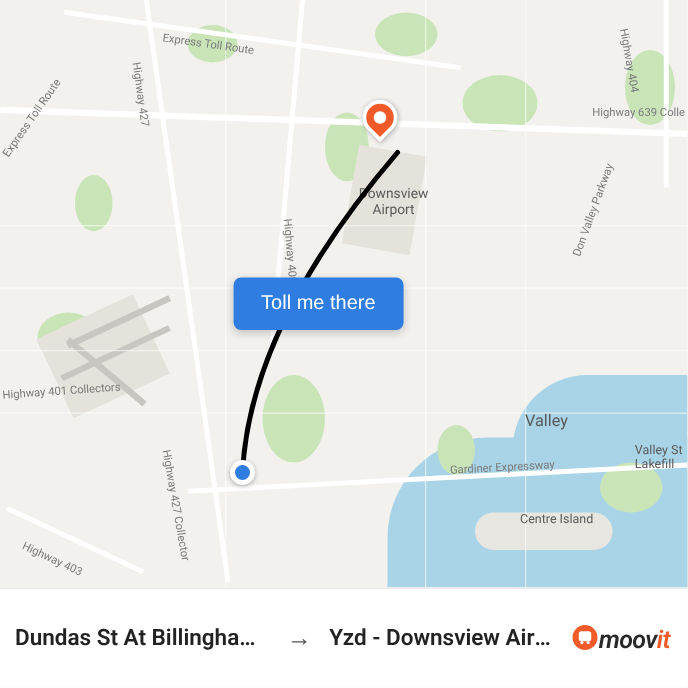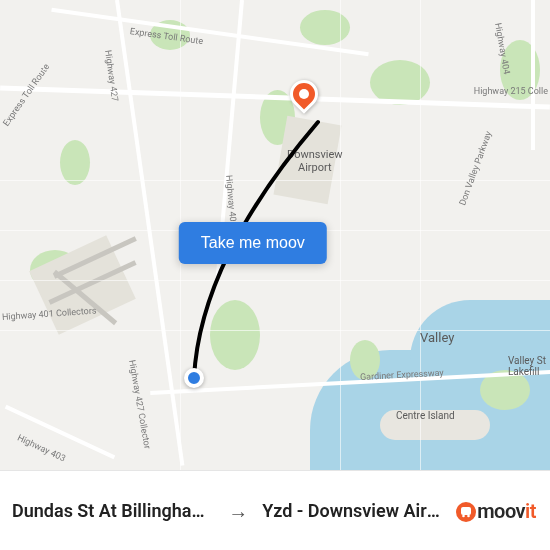--- a/index.html
+++ b/index.html
@@ -18,21 +18,21 @@
   .marker-end { width: 28px; height: 28px; background: #f15a29; border: 3px solid #fff; border-radius: 50% 50% 50% 0; transform: translate(-50%, -100%) rotate(-45deg); box-shadow: 0 1px 4px rgba(0,0,0,0.3); }
   .marker-end::after { content: ""; position: absolute; top: 50%; left: 50%; width: 10px; height: 10px; background: #fff; border-radius: 50%; transform: translate(-50%, -50%); }
   .route-path { position: absolute; inset: 0; pointer-events: none; }
   .cta-button { position: absolute; left: 50%; transform: translateX(-65%); background: #2f7de1; color: #fff; border: none; padding: 12px 22px; font-size: 16px; border-radius: 6px; cursor: pointer; box-shadow: 0 2px 8px rgba(0,0,0,0.2); font-weight: 500; }
   .attrib { position: absolute; left: 6px; bottom: 4px; font-size: 10px; color: #555; }
   .attrib span { margin-right: 10px; }
   .footer { position: absolute; bottom: 0; left: 0; right: 0; height: 80px; background: #fff; display: flex; align-items: center; border-top: 1px solid #e5e5e5; }
   .route-text { flex: 1; display: flex; align-items: center; justify-content: center; gap: 14px; font-size: 18px; font-weight: 600; color: #222; padding: 0 12px; overflow: hidden; }
   .route-from, .route-to { white-space: nowrap; overflow: hidden; text-overflow: ellipsis; max-width: 210px; }
   .arrow-icon { flex-shrink: 0; color: #555; font-size: 20px; }
-  .logo { flex-shrink: 0; padding-right: 14px; display: flex; align-items: flex-end; }
+  .logo { flex-shrink: 0; padding-right: 14px; display: flex; align-items: flex-start; font-style: italic; }
   .logo-text { font-size: 20px; font-weight: 600; color: #292929; letter-spacing: -0.5px; }
   .logo-orange { color: #f15a29; }
 </style>
 </head>
 <body>
 
 <div class="map-container">
   <div class="map-bg">
 
     <div class="water" style="right:0; bottom:0; width:240px; height:120px; border-top-left-radius:80px;"></div>
@@ -70,46 +70,46 @@
     <div class="road" style="top:230px; left:0; width:550px; height:1px; opacity:0.6;"></div>
     <div class="road" style="top:280px; left:0; width:550px; height:1px; opacity:0.6;"></div>
     <div class="road" style="top:330px; left:0; width:550px; height:1px; opacity:0.6;"></div>
     <div class="road" style="top:0; left:180px; width:1px; height:470px; opacity:0.6;"></div>
     <div class="road" style="top:0; left:340px; width:1px; height:470px; opacity:0.6;"></div>
     <div class="road" style="top:0; left:420px; width:1px; height:470px; opacity:0.6;"></div>
   </div>
 
   <div class="road-label" style="top:26px; left:130px; transform:rotate(8deg);">Express Toll Route</div>
   <div class="road-label" style="top:120px; left:5px; transform:rotate(-55deg);">Express Toll Route</div>
-  <div class="road-label" style="top:86px; right:2px;">Highway 215 Colle</div>
+  <div class="road-label" style="top:86px; right:2px;">Highway 639 Colle</div>
   <div class="road-label" style="top:312px; left:2px; transform:rotate(-4deg);">Highway 401 Collectors</div>
   <div class="road-label" style="top:45px; left:108px; transform:rotate(82deg);">Highway 427</div>
   <div class="road-label" style="top:355px; left:132px; transform:rotate(80deg);">Highway 427 Collector</div>
   <div class="road-label" style="top:170px; left:229px; transform:rotate(85deg);">Highway 400</div>
   <div class="road-label" style="top:432px; left:18px; transform:rotate(25deg);">Highway 403</div>
   <div class="road-label" style="top:18px; right:0px; transform:rotate(80deg);">Highway 404</div>
   <div class="road-label" style="top:372px; left:360px; transform:rotate(-3deg);">Gardiner Expressway</div>
   <div class="road-label" style="top:200px; right:10px; transform:rotate(-70deg);">Don Valley Parkway</div>
   <div class="city-label" style="top:148px; left:287px; font-size:11px; white-space:pre; text-align:center;">Downsview
 Airport</div>
   <div class="city-label" style="top:330px; left:420px;">Valley</div>
-  <div class="city-label" style="top:410px; left:396px; font-size:10px;">Centre Island</div>
+  <div class="city-label" style="top:410px; left:416px; font-size:10px;">Centre Island</div>
   <div class="city-label" style="top:355px; right:4px; font-size:10px; white-space:pre;">Valley St
 Lakefill</div>
 
   <svg class="route-path" width="550" height="470">
     <path d="M 194 378 Q 200 260 318 122" stroke="#000" stroke-width="4" fill="none" stroke-linecap="round"></path>
   </svg>
 
   <div class="marker marker-start" style="left:194px; top:378px;"></div>
   <div class="marker" style="left:318px; top:122px;">
     <div class="marker-end"></div>
   </div>
 
-  <button class="cta-button" style="top:222px;">Take me moov</button>
+  <button class="cta-button" style="top:222px;">Toll me there</button>
 
 </div>
 
 <div class="footer">
   <div class="route-text">
     <span class="route-from">Dundas St At Billingham Rd</span>
     <span class="arrow-icon">→</span>
     <span class="route-to">Yzd - Downsview Airport</span>
   </div>
   <div class="logo">

